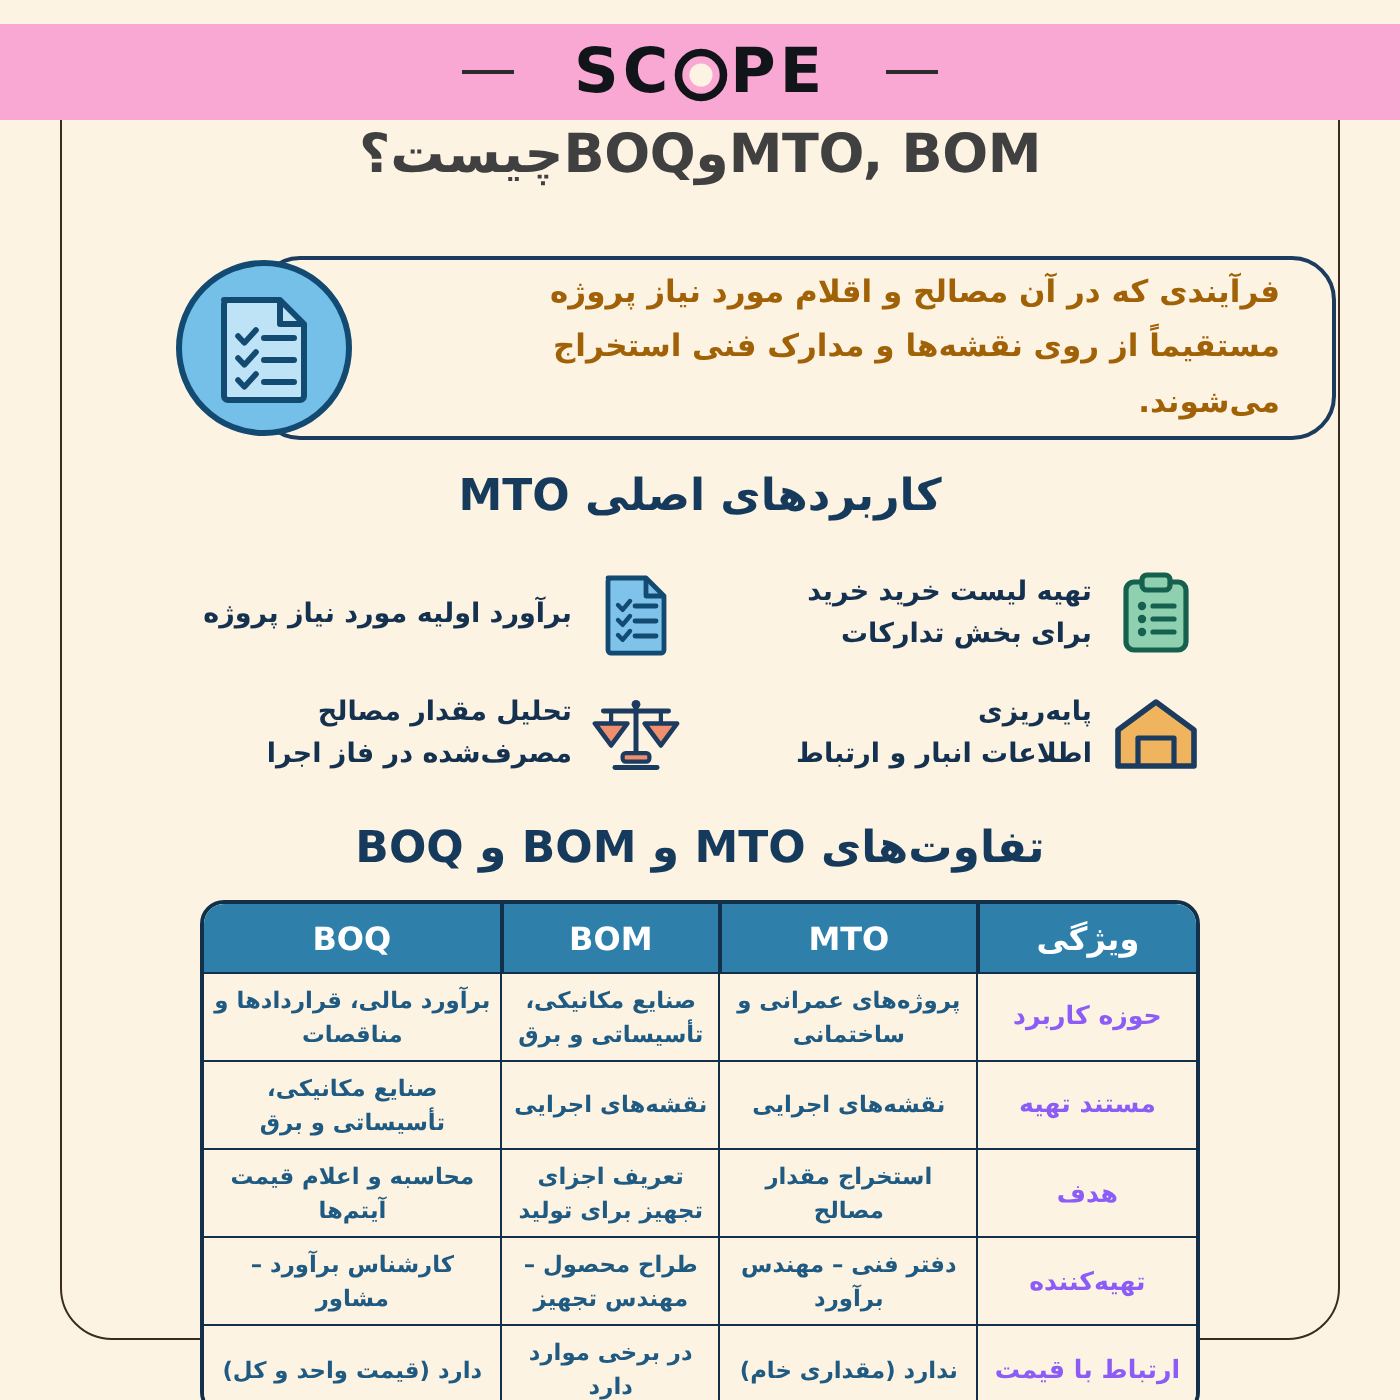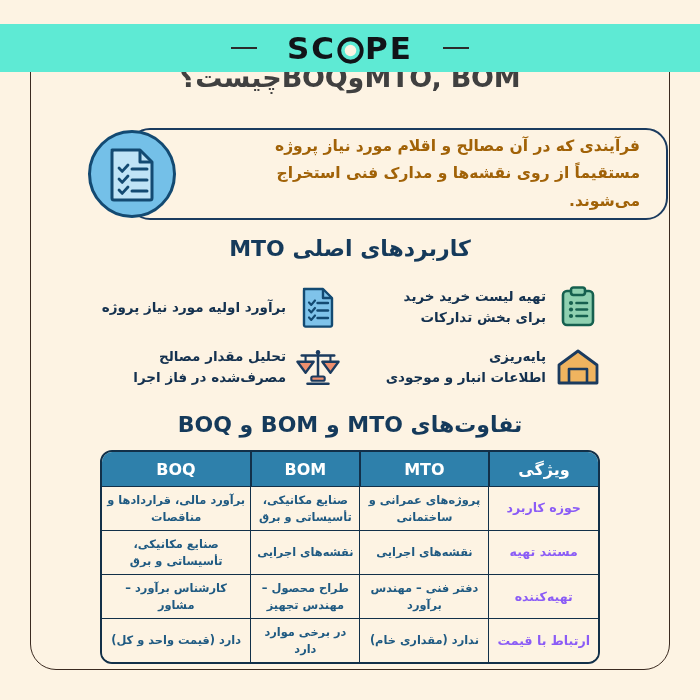--- a/index.html
+++ b/index.html
@@ -29,29 +29,29 @@
     right: 30px;
     bottom: 30px;
     border: 1.5px solid #3b2a20;
     border-radius: 26px;
     pointer-events: none;
   }
 
   
   .logo-row {
     position: absolute;
-    top: 24px;
+    top: 12px;
     left: 0;
     width: 700px;
     height: 48px;
     display: flex;
     align-items: center;
     justify-content: center;
     gap: 16px;
-    background: #5eead4;
+    background: #f9a8d4;
     z-index: 5;
   }
   .logo-dash {
     width: 26px;
     height: 2px;
     background: #2b2b2b;
   }
   .logo-text {
     font-family: "DejaVu Sans", sans-serif;
     font-weight: 700;
@@ -330,21 +330,21 @@
 
     <div class="app-item right">
       <span class="app-ico">
         <svg width="44" height="38" viewBox="0 0 44 38">
           <path d="M3 17 L22 3 L41 17 V35 H3 Z" fill="#f0b45f" stroke="#1b3b5f" stroke-width="2.8" stroke-linejoin="round"></path>
           <path d="M13 35 V21 H31 V35" fill="none" stroke="#1b3b5f" stroke-width="2.6" stroke-linejoin="round"></path>
         </svg>
       </span>
       <span class="app-label">
         <span>پایه‌ریزی</span><br>
-        <span>اطلاعات انبار و موجودی</span>
+        <span>اطلاعات انبار و ارتباط</span>
       </span>
     </div>
 
     <div class="app-item left">
       <span class="app-ico">
         <svg width="46" height="42" viewBox="0 0 46 42">
           <line x1="23" y1="5" x2="23" y2="33" stroke="#1b3b5f" stroke-width="2.6" stroke-linecap="round"></line>
           <line x1="6" y1="9" x2="40" y2="9" stroke="#1b3b5f" stroke-width="2.6" stroke-linecap="round"></line>
           <circle cx="23" cy="5.5" r="2.3" fill="#1b3b5f"></circle>
           <path d="M1.5 15.5 h17 L10 27 Z" fill="#ef8f6e" stroke="#1b3b5f" stroke-width="2.4" stroke-linejoin="round"></path>
@@ -387,20 +387,26 @@
           <td>صنایع مکانیکی، تأسیساتی و برق</td>
           <td>برآورد مالی، قراردادها و مناقصات</td>
         </tr>
         <tr>
           <td class="feature">مستند تهیه</td>
           <td>نقشه‌های اجرایی</td>
           <td>نقشه‌های اجرایی</td>
           <td>صنایع مکانیکی، تأسیساتی و برق</td>
         </tr>
         <tr>
+          <td class="feature">هدف</td>
+          <td>استخراج مقدار مصالح</td>
+          <td>تعریف اجزای تجهیز برای تولید</td>
+          <td>محاسبه و اعلام قیمت آیتم‌ها</td>
+        </tr>
+        <tr>
           <td class="feature">تهیه‌کننده</td>
           <td>دفتر فنی – مهندس برآورد</td>
           <td>طراح محصول – مهندس تجهیز</td>
           <td>کارشناس برآورد – مشاور</td>
         </tr>
         <tr>
           <td class="feature">ارتباط با قیمت</td>
           <td>ندارد (مقداری خام)</td>
           <td>در برخی موارد دارد</td>
           <td>دارد (قیمت واحد و کل)</td>

